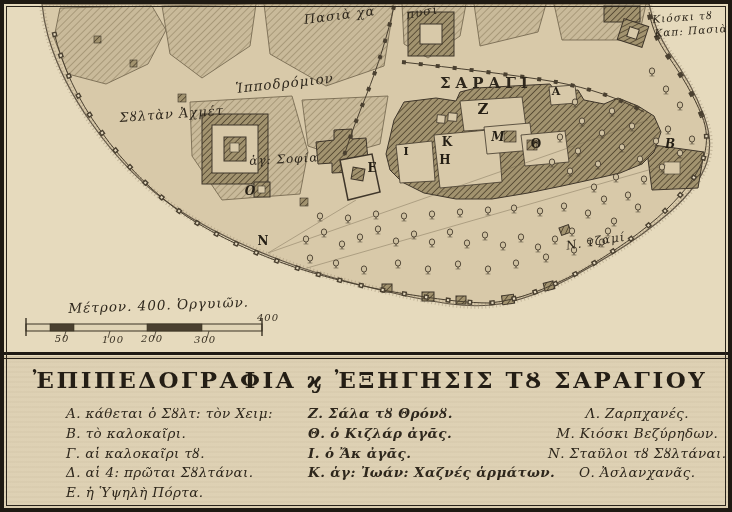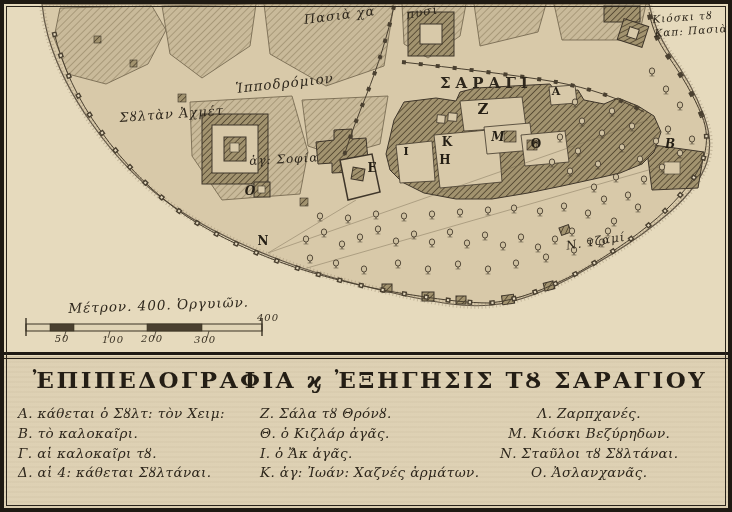--- a/index.html
+++ b/index.html
@@ -25,23 +25,23 @@
     transform:translate(-50%,0);letter-spacing:1px;
   }
   .rule-a{position:absolute;left:0;top:348px;width:732px;height:3px;background:#1f1a13;z-index:8;}
   .rule-b{position:absolute;left:0;top:354px;width:732px;height:1px;background:#2a241b;z-index:8;}
   .legend{position:absolute;left:0;top:356px;width:732px;height:148px;z-index:5;
     background:linear-gradient(0deg, rgba(236,226,200,.25), rgba(236,226,200,.25));}
   .legend-title{
     position:absolute;left:0;top:6px;width:100%;text-align:center;
     font-size:23px;letter-spacing:2.5px;color:#241e15;font-weight:bold;white-space:nowrap;
   }
-  .legend-col{position:absolute;top:44px;}
+  .legend-col{position:absolute;top:44px;margin-left:48px;}
   .legend-col .li{font-size:13.5px;font-style:italic;line-height:19.8px;letter-spacing:.4px;color:#2e271c;white-space:nowrap;}
-  .c1{left:14px;} .c2{left:256px;} .c3{left:496px;text-align:center;}
+  .c1{left:14px;} .c2{left:256px;font-weight:bold;} .c3{left:496px;text-align:center;}
 </style>
 </head>
 <body>
 
 <div class="page">
   <div class="inner-frame"></div>
 
   <svg class="map-svg" width="732" height="352" viewBox="0 0 732 352" xmlns="http://www.w3.org/2000/svg" xmlns:xlink="http://www.w3.org/1999/xlink">
     <defs>
       <pattern id="hatchL" width="5" height="5" patternUnits="userSpaceOnUse" patternTransform="rotate(45)">
@@ -281,21 +281,22 @@
 
   <div class="rule-a"></div>
   <div class="rule-b"></div>
 
   <div class="legend">
     <div class="legend-title">ἘΠΙΠΕΔΟΓΡΑΦΙΑ ϗ ἘΞΗΓΗΣΙΣ ΤȢ ΣΑΡΑΓΙΟΥ</div>
     <div class="legend-col c1">
       <div class="li">Α. κάθεται ὁ Σȣλτ: τὸν Χειμ:</div>
       <div class="li">Β. τὸ καλοκαῖρι.</div>
       <div class="li">Γ. αἱ καλοκαῖρι τȣ.</div>
-      <div class="li">Δ. αἱ 4: κάθεται Σȣλτάναι.</div>
+      <div class="li">Δ. αἱ 4: πρῶται Σȣλτάναι.</div>
+      <div class="li">Ε. ἡ Ὑψηλὴ Πόρτα.</div>
     </div>
     <div class="legend-col c2">
       <div class="li">Ζ. Σάλα τȣ Θρόνȣ.</div>
       <div class="li">Θ. ὁ Κιζλάρ ἀγᾶς.</div>
       <div class="li">Ι. ὁ Ἄκ ἀγᾶς.</div>
       <div class="li">Κ. ἁγ: Ἰωάν: Χαζνές ἁρμάτων.</div>
     </div>
     <div class="legend-col c3">
       <div class="li">Λ. Ζαρπχανές.</div>
       <div class="li">Μ. Κιόσκι Βεζύρηδων.</div>

